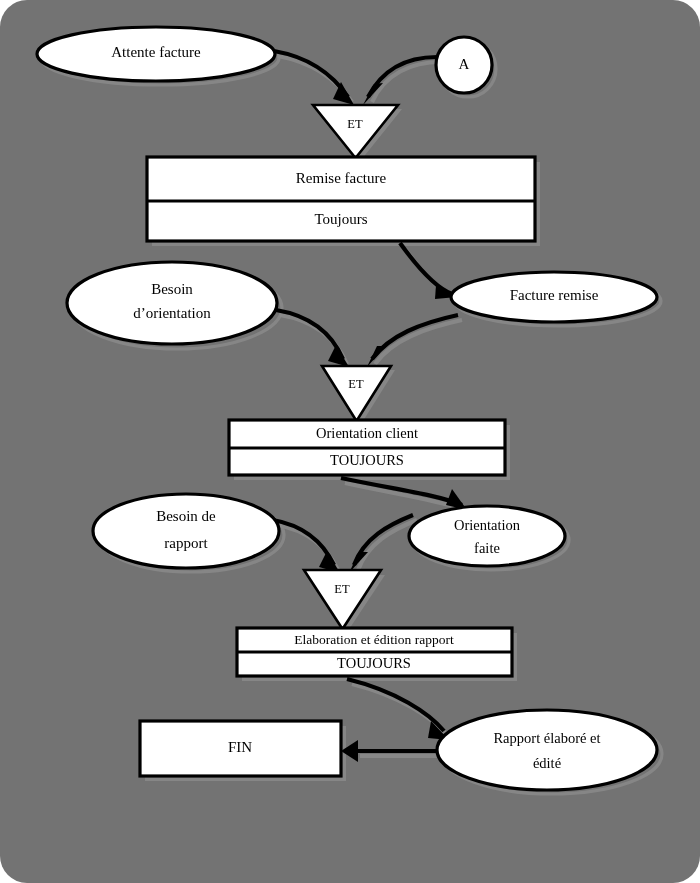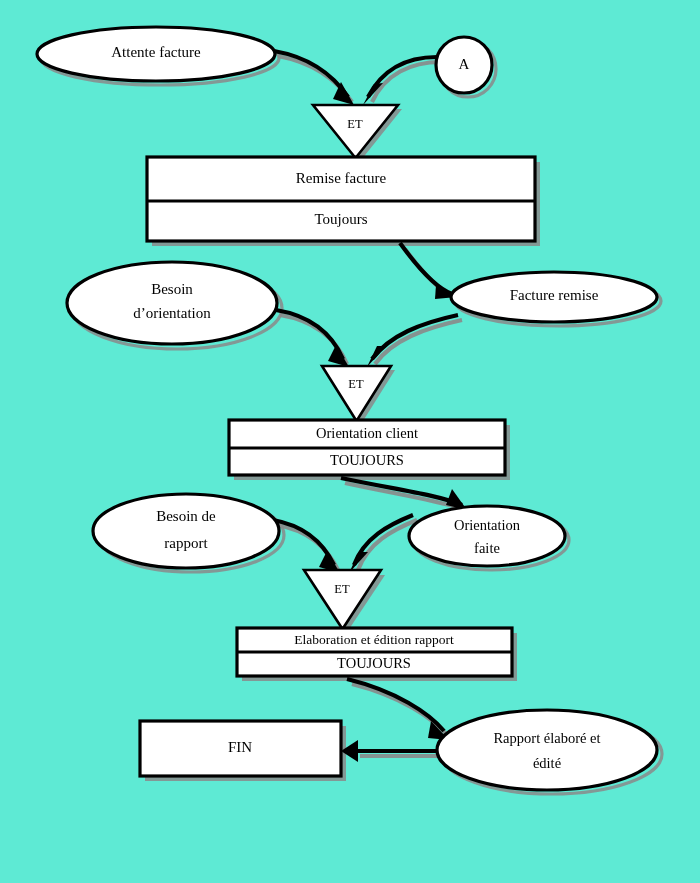--- a/index.html
+++ b/index.html
@@ -10,21 +10,22 @@
   body {
     width: 700px;
     height: 883px;
     font-family: "Liberation Serif", "DejaVu Serif", serif;
     overflow: hidden;
   }
   #diagram-root {
     position: relative;
     width: 700px;
     height: 883px;
-    background: #5eead4;
+    background: #737373;
+    border-radius: 27px;
   }
   svg#flowchart {
     display: block;
     width: 700px;
     height: 883px;
   }
   .node-shape {
     fill: #ffffff;
     stroke: #000000;
     stroke-width: 3.2;

